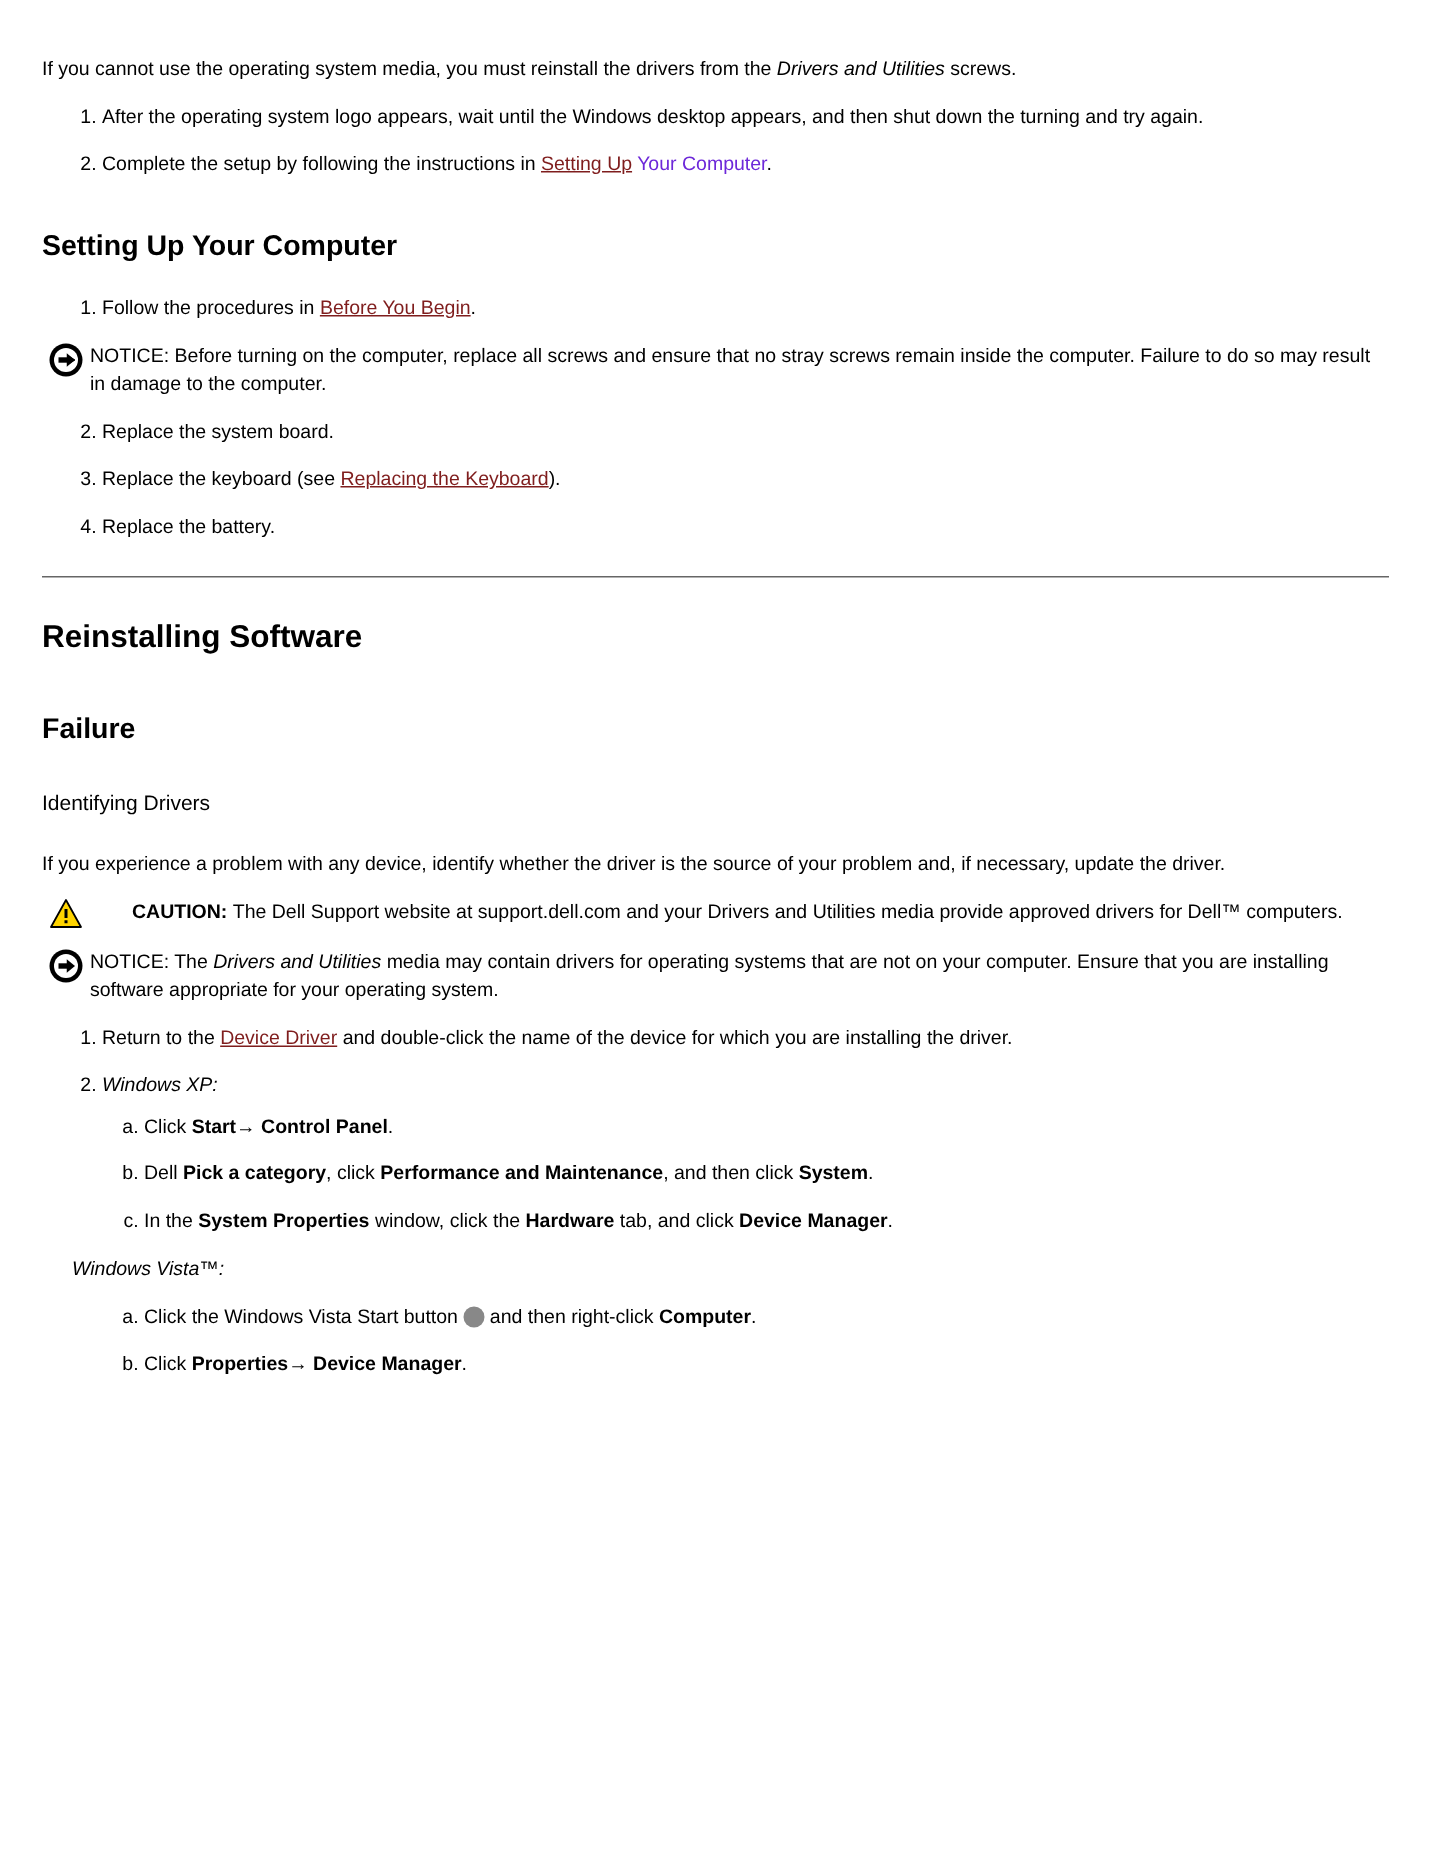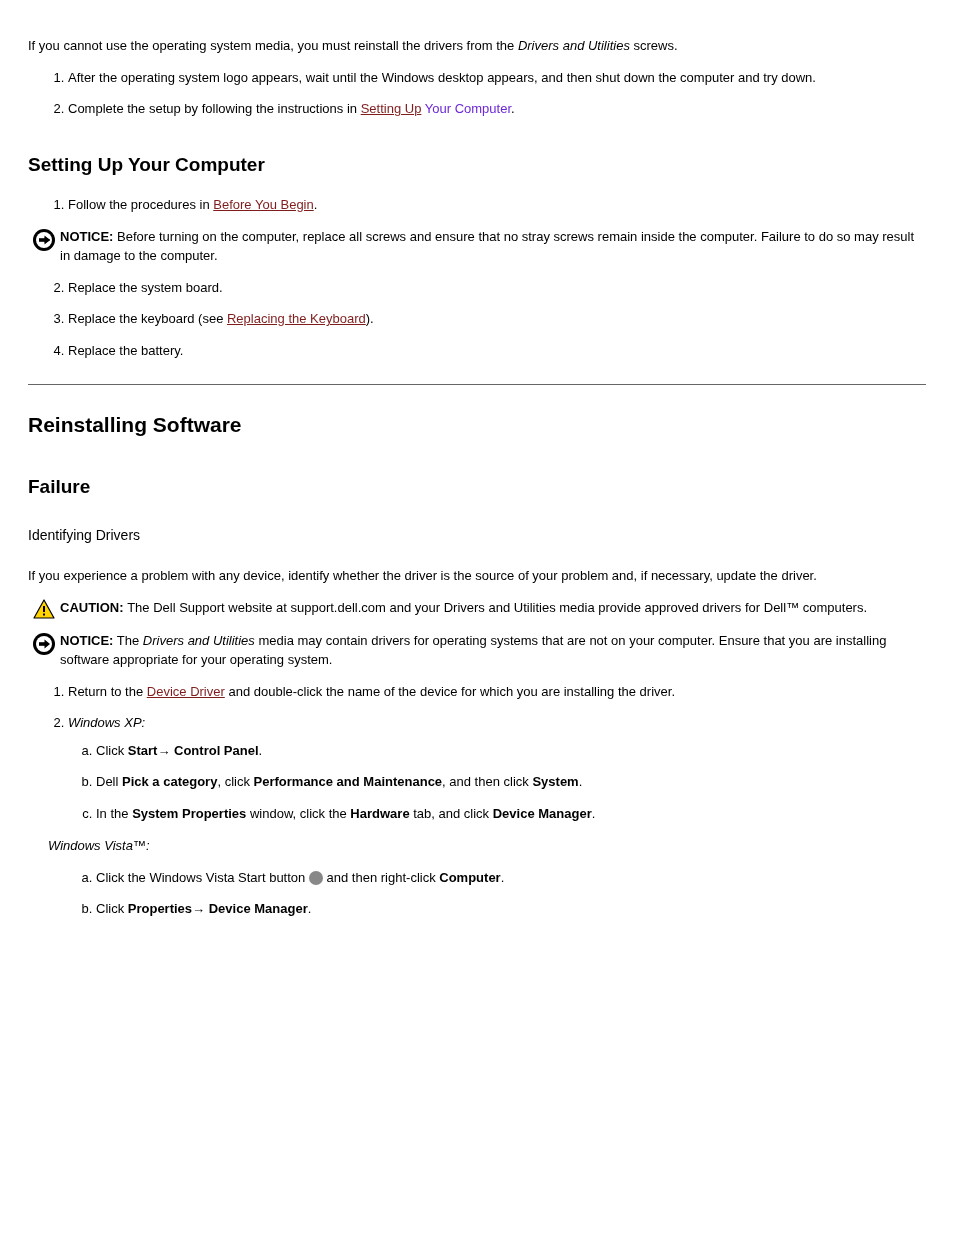--- a/index.html
+++ b/index.html
@@ -34,24 +34,25 @@
     .icon-col .icon {
       flex: 0 0 32px;
       display: flex;
       justify-content: center;
       padding-top: 1px;
     }
     .icon-col .text {
       flex: 1;
     }
     .notice-label {
-      font-weight: bold;
+      font-weight: normal;
     }
     .caution-label {
       font-weight: bold;
+      margin-left: 28px;
     }
     hr {
       border: none;
       border-top: 1px solid #666;
       margin: 24px 0;
     }
     ol.steps, ol.substeps {
       margin: 8px 0 8px 0;
       padding-left: 40px;
     }
@@ -81,21 +82,21 @@
 <p class="para">
   <span>If you cannot use the operating system media, you must reinstall the drivers from the </span>
   <em><span>Drivers and Utilities</span></em>
   <span> screws.</span>
 </p>
 
 <ol class="steps" start="1">
   <li>
     <span>After the operating system logo appears, wait until the </span>
     <span>Windows</span>
-    <span> desktop appears, and then shut down the computer and try down.</span>
+    <span> desktop appears, and then shut down the turning and try again.</span>
   </li>
   <li>
     <span>Complete the setup by following the instructions in </span>
     <a href="#"><span>Setting Up</span></a>
     <a href="#" style="text-decoration:none; color:#6d28d9;"><span> Your Computer</span></a><span>.</span>
   </li>
 </ol>
 
 <h2 class="section-title">Setting Up Your Computer</h2>
 

